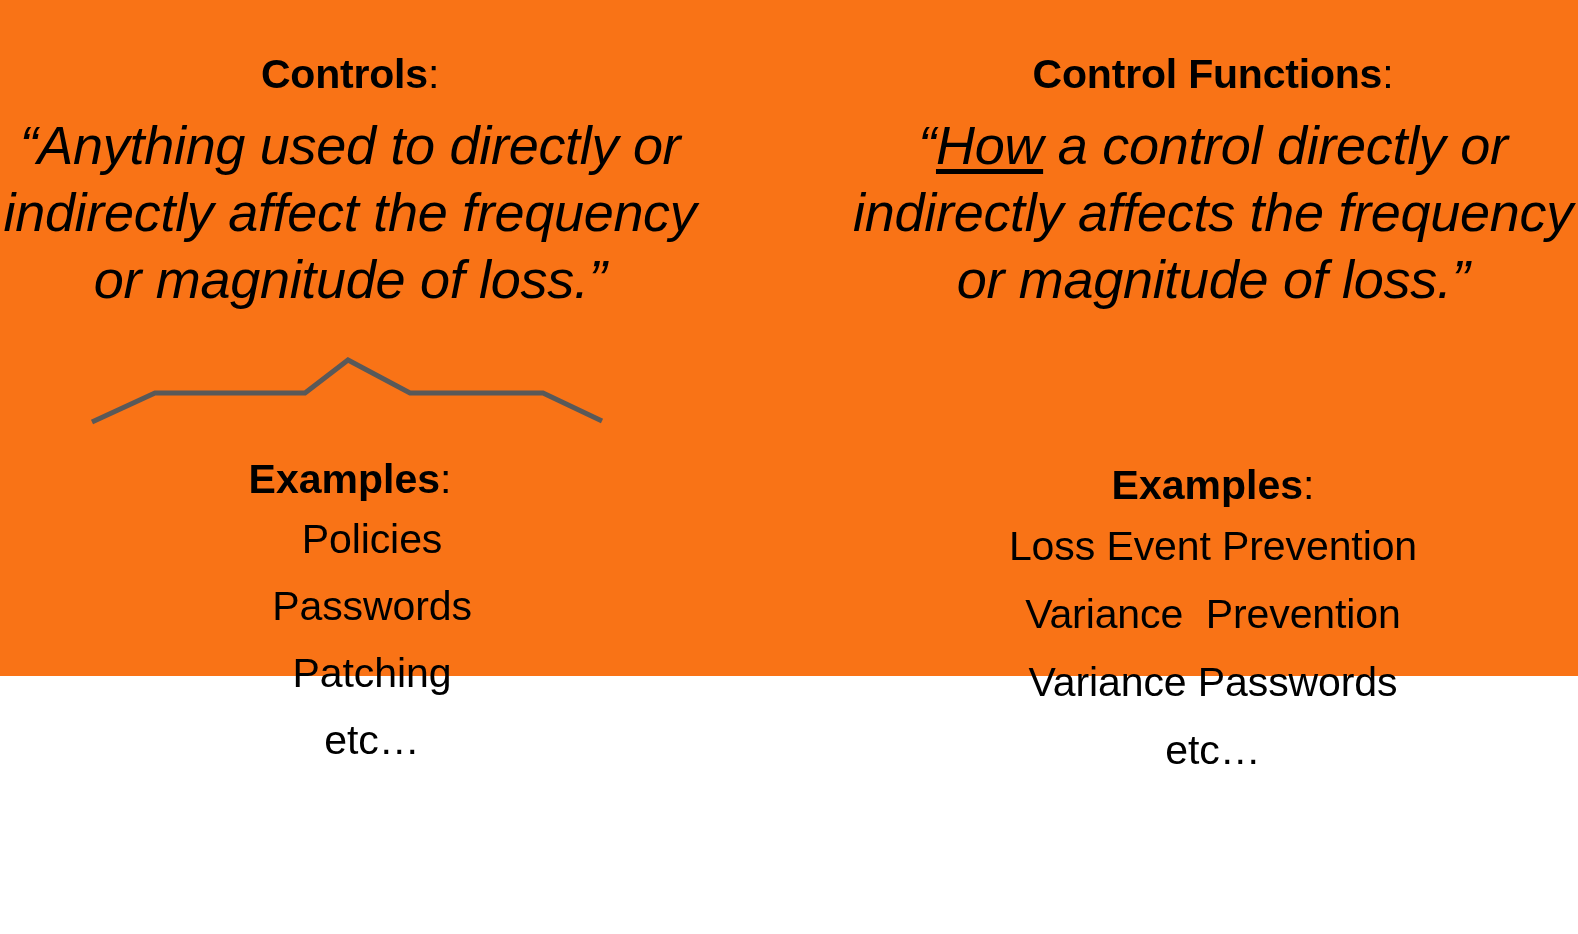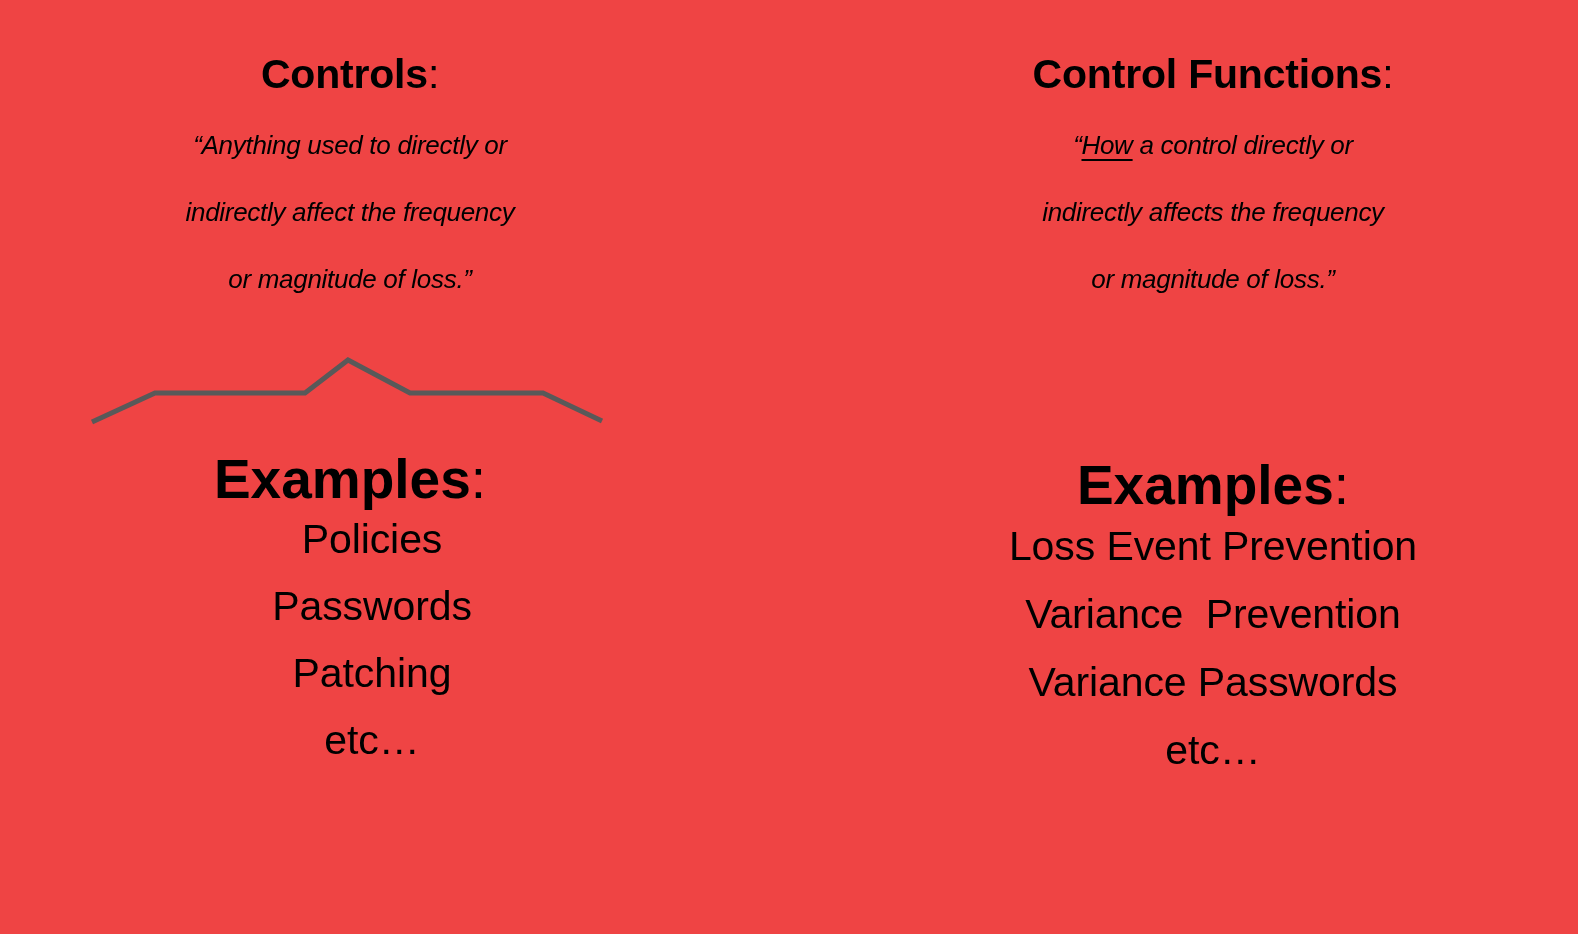--- a/index.html
+++ b/index.html
@@ -13,22 +13,22 @@
     height: 934px;
     overflow: hidden;
     font-family: "Liberation Sans", sans-serif;
     color: #000000;
     -webkit-font-smoothing: antialiased;
   }
 
   #slide {
     position: relative;
     width: 1578px;
-    height: 934px;
-    background: #ef4444;
+    height: 676px;
+    background: #f97316;
   }
 
   .column {
     position: absolute;
     top: 0;
     height: 934px;
   }
   #col-left  { left: 0px;   width: 700px; }
   #col-right { left: 848px; width: 730px; }
 
@@ -48,21 +48,21 @@
     font-weight: 400;
     letter-spacing: -0.2px;
     white-space: nowrap;
   }
   .def-title .t-bold {
     font-weight: bold;
   }
 
   .def-quote {
     font-style: italic;
-    font-size: 26px;
+    font-size: 54px;
     line-height: 67px;
     font-weight: 400;
     letter-spacing: -0.3px;
     margin-top: 10px;
     text-align: center;
   }
   .def-quote .q-line { display: block; white-space: nowrap; }
   .def-quote .q-underline { text-decoration: underline; text-underline-offset: 5px; }
 
   
@@ -78,21 +78,21 @@
   .ex-block {
     position: absolute;
     left: 0;
     width: 100%;
     text-align: center;
   }
   #col-left  .ex-block { top: 452px; }
   #col-right .ex-block { top: 458px; }
 
   .ex-title {
-    font-size: 55px;
+    font-size: 41px;
     line-height: 54px;
     white-space: nowrap;
   }
   .ex-title .t-bold { font-weight: bold; }
 
   .ex-list {
     list-style: none;
     margin: 0;
     padding: 0;
   }

